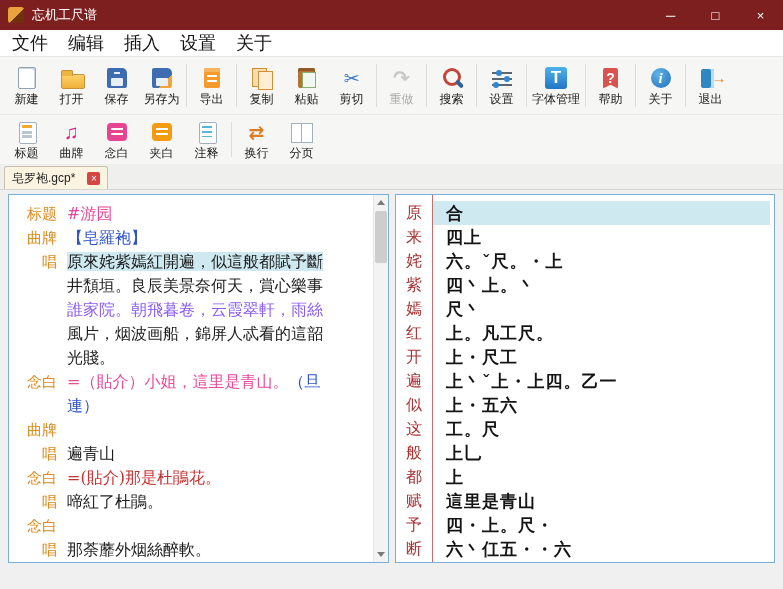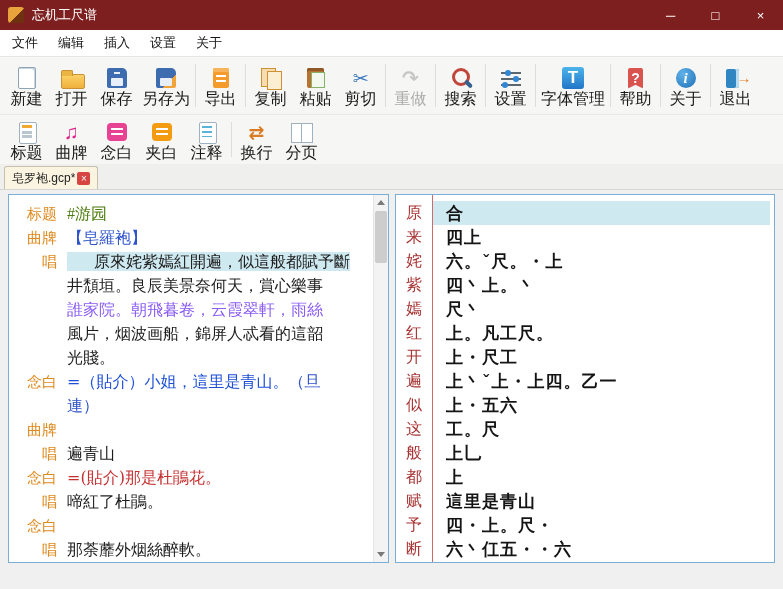--- a/index.html
+++ b/index.html
@@ -8,29 +8,29 @@
   .window{width:783px;height:589px;display:flex;flex-direction:column}
 
   
   .titlebar{height:30px;background:var(--c-titlebar,#7e1f1f);color:#fff;display:flex;align-items:center;padding-left:8px;gap:8px;flex:none}
   .app-icon{width:16px;height:16px;border-radius:3px;background:linear-gradient(135deg,#e8a33d 0 55%,#6e3210 55%);flex:none}
   .title{font-size:13px}
   .win-btns{margin-left:auto;display:flex;height:100%}
   .win-btn{width:45px;height:100%;display:flex;align-items:center;justify-content:center;font-size:13px}
 
   
-  .menubar{height:26px;background:#fff;display:flex;align-items:center;font-size:13px;color:#141414;padding-left:2px;flex:none}
+  .menubar{height:26px;background:#fff;display:flex;align-items:center;font-size:18px;color:#141414;padding-left:2px;flex:none}
   .menu-item{padding:3px 10px;border-radius:2px}
 
   
   .toolbar{background:#f6f6f4;display:flex;align-items:center;padding:2px 4px;flex:none}
   .tb1{height:58px;border-top:1px solid #e6e6e4}
   .tb2{height:50px;border-top:1px solid #e9e9e7}
   .tbtn{display:flex;flex-direction:column;align-items:center;justify-content:center;min-width:45px;padding:2px 3px;gap:1px;border-radius:3px}
-  .tbtn .lbl{font-size:16px;color:#1a1a1a;line-height:14px;white-space:nowrap}
+  .tbtn .lbl{font-size:12px;color:#1a1a1a;line-height:14px;white-space:nowrap}
   .tbtn.disabled .lbl{color:#aaa}
   .tbtn.disabled .ic{filter:grayscale(1);opacity:.55}
   .sep{width:1px;align-self:stretch;margin:5px 2px;background:#ddd;flex:none}
 
   
   .ic{position:relative;width:30px;height:26px;display:flex;align-items:center;justify-content:center;flex:none}
 
   .i-new-file::before{content:"";width:16px;height:20px;background:#fff;border:1px solid #8fa3b5;border-radius:2px;box-shadow:inset -5px 5px 0 -4px #c9d6e2}
   .i-open-folder::before{content:"";position:absolute;left:4px;top:9px;width:22px;height:13px;background:linear-gradient(#fcd168,#f0b13a);border:1px solid #c79334;border-radius:2px}
   .i-open-folder::after{content:"";position:absolute;left:4px;top:5px;width:10px;height:5px;background:#eab543;border:1px solid #c79334;border-bottom:none;border-radius:2px 2px 0 0}
@@ -65,21 +65,21 @@
   .i-inline-speech::after{content:"";position:absolute;left:9px;top:9px;width:12px;height:7px;background:repeating-linear-gradient(#fff 0 2px,transparent 2px 5px)}
   .i-annotation::before{content:"";position:absolute;left:7px;top:3px;width:16px;height:20px;background:#fff;border:1px solid #9fb0bf;border-radius:2px}
   .i-annotation::after{content:"";position:absolute;left:10px;top:7px;width:10px;height:11px;background:repeating-linear-gradient(#56b5d9 0 2px,transparent 2px 5px)}
   .i-line-break::before{content:"⇄";font-size:19px;color:#d97c25;font-weight:bold}
   .i-page-break{background:repeating-linear-gradient(to bottom,#d64541 0 3px,transparent 3px 6px);background-size:1px 18px;background-position:center 4px;background-repeat:no-repeat}
   .i-page-break::before{content:"";position:absolute;left:4px;top:4px;width:10px;height:18px;background:#fff;border:1px solid #9fb0bf}
   .i-page-break::after{content:"";position:absolute;right:4px;top:4px;width:10px;height:18px;background:#fff;border:1px solid #9fb0bf}
 
   
   .tabbar{height:26px;background:#efefed;display:flex;align-items:flex-end;padding-left:4px;border-bottom:1px solid #d5d5d3;flex:none}
-  .tab{height:23px;display:flex;align-items:center;gap:2px;padding:0 7px;font-size:12px;background:#faf4e1;border:1px solid #c6c1ae;border-bottom:none;border-radius:3px 3px 0 0;color:#222}
+  .tab{height:23px;display:flex;align-items:center;gap:12px;padding:0 7px;font-size:12px;background:#faf4e1;border:1px solid #c6c1ae;border-bottom:none;border-radius:3px 3px 0 0;color:#222}
   .tab-close{width:13px;height:13px;background:#d64541;color:#fff;font-size:10px;line-height:13px;text-align:center;border-radius:2px}
 
   
   .main{flex:1;display:flex;gap:6px;padding:4px 8px 26px}
   .panel{background:#fff;border:1px solid var(--c-border,#79aed6);position:relative;overflow:hidden}
   .editor{width:381px;flex:none}
   .preview{flex:1}
 
   
   .elines{padding:7px 24px 0 10px;font-family:"DejaVu Serif","Liberation Serif",serif}
@@ -237,49 +237,49 @@
         <span class="tab-close">×</span>
       </div>
     </div>
 
   <div class="main">
 
     <div class="panel editor">
       <div class="elines" id="editor-lines">
           <div class="eline">
             <span class="lab">标题</span>
-            <span class="txt"><span class="seg" style="color: #4d7c0f; font-family: Liberation Serif, serif;">#游园</span></span>
+            <span class="txt"><span class="seg" style="color: #ec4899;">#游园</span></span>
           </div>
           <div class="eline">
             <span class="lab">曲牌</span>
             <span class="txt"><span class="seg" style="color: rgb(45, 82, 204);">【皂羅袍】</span></span>
           </div>
           <div class="eline">
             <span class="lab">唱</span>
-            <span class="txt"><span class="seg hl" style="color: rgb(28, 28, 28); padding-left: 27px;">原來姹紫嫣紅開遍，似這般都賦予斷</span></span>
+            <span class="txt"><span class="seg hl" style="color: rgb(28, 28, 28);">原來姹紫嫣紅開遍，似這般都賦予斷</span></span>
           </div>
           <div class="eline">
             <span class="lab"></span>
             <span class="txt"><span class="seg" style="color: rgb(28, 28, 28);">井頹垣。良辰美景奈何天，賞心樂事</span></span>
           </div>
           <div class="eline">
             <span class="lab"></span>
             <span class="txt"><span class="seg" style="color: #8b5cf6;">誰家院。朝飛暮卷，云霞翠軒，雨絲</span></span>
           </div>
           <div class="eline">
             <span class="lab"></span>
             <span class="txt"><span class="seg" style="color: rgb(28, 28, 28);">風片，烟波画船，錦屏人忒看的這韶</span></span>
           </div>
           <div class="eline">
             <span class="lab"></span>
             <span class="txt"><span class="seg" style="color: rgb(28, 28, 28);">光賤。</span></span>
           </div>
           <div class="eline">
             <span class="lab">念白</span>
-            <span class="txt"><span class="seg" style="color: #1d4ed8;">=（貼介）小姐，這里是青山。</span><span class="seg" style="color: rgb(45, 82, 204);">（旦</span></span>
+            <span class="txt"><span class="seg" style="color: #ec4899;">=（貼介）小姐，這里是青山。</span><span class="seg" style="color: rgb(45, 82, 204);">（旦</span></span>
           </div>
           <div class="eline">
             <span class="lab"></span>
             <span class="txt"><span class="seg" style="color: rgb(45, 82, 204);">連）</span></span>
           </div>
           <div class="eline">
             <span class="lab">曲牌</span>
           </div>
           <div class="eline">
             <span class="lab">唱</span>

